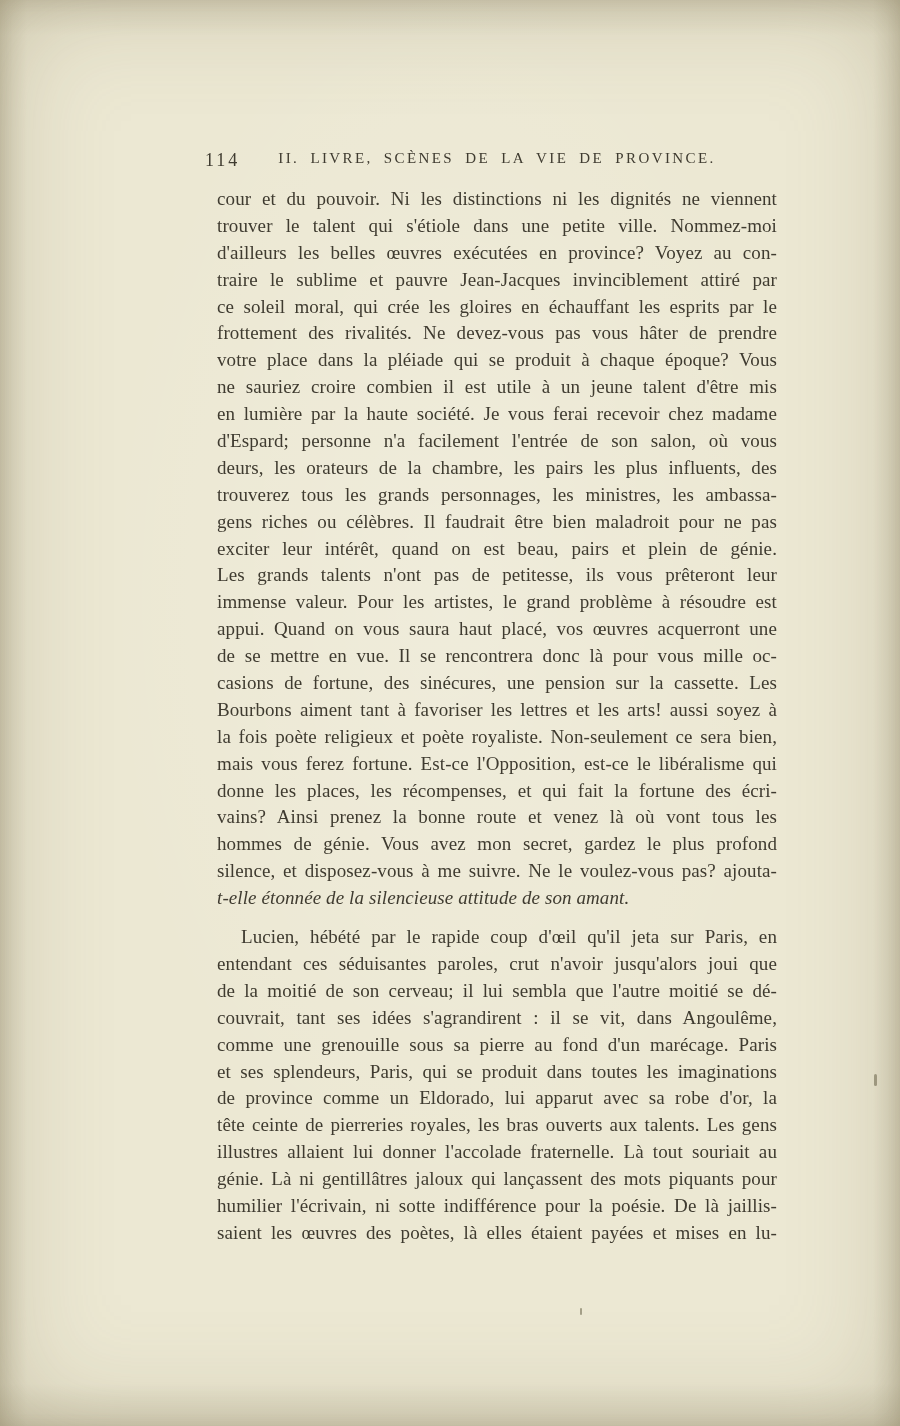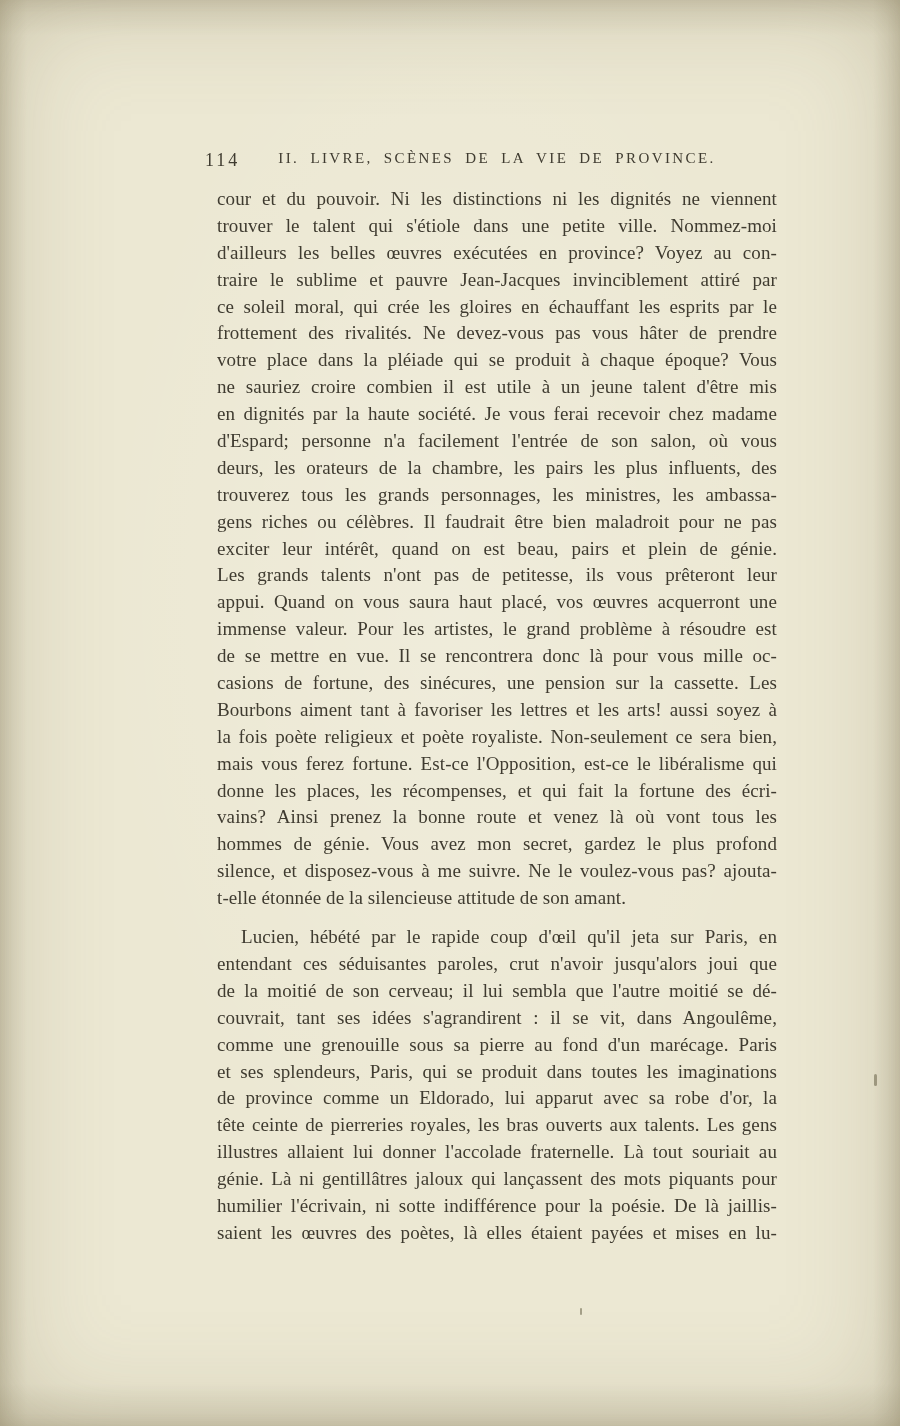--- a/index.html
+++ b/index.html
@@ -64,20 +64,21 @@
   .text-line {
     line-height: 26.9px;
     height: 26.9px;
     white-space: nowrap;
     text-align: justify;
     text-align-last: justify;
     letter-spacing: 0.1px;
   }
   .text-line.flush {
     text-align-last: left;
+    font-style: italic;
   }
   .paragraph.indented .text-line:first-child {
     text-indent: 24px;
   }
   .artifact {
     position: absolute;
     background: rgba(92, 86, 60, 0.5);
     border-radius: 2px;
   }
   .artifact.a1 { left: 874px; top: 1074px; width: 3px; height: 12px; }
@@ -95,29 +96,29 @@
     <div class="page-body" id="text-body">
         <div class="paragraph">
           <div class="text-line">cour et du pouvoir. Ni les distinctions ni les dignités ne viennent</div>
           <div class="text-line">trouver le talent qui s'étiole dans une petite ville. Nommez-moi</div>
           <div class="text-line">d'ailleurs les belles œuvres exécutées en province? Voyez au con-</div>
           <div class="text-line">traire le sublime et pauvre Jean-Jacques invinciblement attiré par</div>
           <div class="text-line">ce soleil moral, qui crée les gloires en échauffant les esprits par le</div>
           <div class="text-line">frottement des rivalités. Ne devez-vous pas vous hâter de prendre</div>
           <div class="text-line">votre place dans la pléiade qui se produit à chaque époque? Vous</div>
           <div class="text-line">ne sauriez croire combien il est utile à un jeune talent d'être mis</div>
-          <div class="text-line">en dignités par la haute société. Je vous ferai recevoir chez madame</div>
+          <div class="text-line">en lumière par la haute société. Je vous ferai recevoir chez madame</div>
           <div class="text-line">d'Espard; personne n'a facilement l'entrée de son salon, où vous</div>
           <div class="text-line">deurs, les orateurs de la chambre, les pairs les plus influents, des</div>
           <div class="text-line">trouverez tous les grands personnages, les ministres, les ambassa-</div>
           <div class="text-line">gens riches ou célèbres. Il faudrait être bien maladroit pour ne pas</div>
           <div class="text-line">exciter leur intérêt, quand on est beau, pairs et plein de génie.</div>
           <div class="text-line">Les grands talents n'ont pas de petitesse, ils vous prêteront leur</div>
+          <div class="text-line">immense valeur. Pour les artistes, le grand problème à résoudre est</div>
           <div class="text-line">appui. Quand on vous saura haut placé, vos œuvres acquerront une</div>
-          <div class="text-line">immense valeur. Pour les artistes, le grand problème à résoudre est</div>
           <div class="text-line">de se mettre en vue. Il se rencontrera donc là pour vous mille oc-</div>
           <div class="text-line">casions de fortune, des sinécures, une pension sur la cassette. Les</div>
           <div class="text-line">Bourbons aiment tant à favoriser les lettres et les arts! aussi soyez à</div>
           <div class="text-line">la fois poète religieux et poète royaliste. Non-seulement ce sera bien,</div>
           <div class="text-line">mais vous ferez fortune. Est-ce l'Opposition, est-ce le libéralisme qui</div>
           <div class="text-line">donne les places, les récompenses, et qui fait la fortune des écri-</div>
           <div class="text-line">vains? Ainsi prenez la bonne route et venez là où vont tous les</div>
           <div class="text-line">hommes de génie. Vous avez mon secret, gardez le plus profond</div>
           <div class="text-line">silence, et disposez-vous à me suivre. Ne le voulez-vous pas? ajouta-</div>
           <div class="text-line flush">t-elle étonnée de la silencieuse attitude de son amant.</div>

